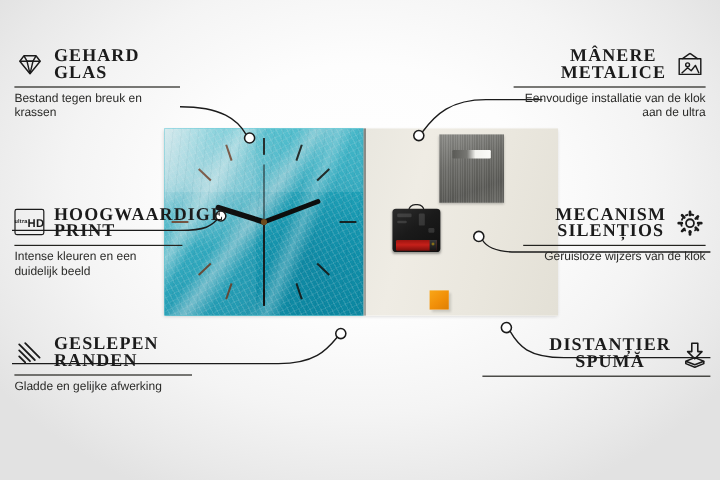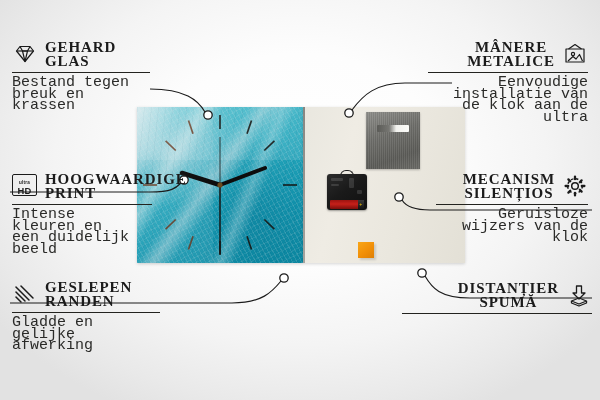--- a/index.html
+++ b/index.html
@@ -161,36 +161,36 @@
     color: #1b1b1b;
     text-transform: uppercase;
   }
   .f-left .f-title { text-align: left; }
   .f-right .f-title { text-align: center; }
   .f-rule {
     height: 0; border-top: 1.1px solid #23231f;
     margin: 4px 0 4px 0;
   }
   .f-desc {
-    font-family: Liberation Mono, monospace;
-    font-size: 15px;
+    font-family: Liberation Sans, sans-serif;
+    font-size: 10px;
     line-height: 11.5px;
     color: #2a2a28;
   }
   .f-left .f-desc { text-align: left; }
   .f-right .f-desc { text-align: right; }
   .f-icon { flex: 0 0 auto; width: 26px; height: 24px; }
   .f-icon svg { display: block; width: 100%; height: 100%; }
 
   .hd-box {
     width: 25px; height: 22px;
     border: 1.4px solid #1b1b1b;
     border-radius: 2px;
-    display: flex; flex-direction: column;
-    align-items: center; justify-content: flex-end;
+    display: flex; flex-direction: row;
+    align-items: center; justify-content: center;
     line-height: 1;
   }
   .hd-ultra {
     font-family: "Liberation Sans", sans-serif;
     font-size: 4.6px; font-weight: bold; letter-spacing: 0.2px;
     color: #1b1b1b;
   }
   .hd-hd {
     font-family: "Liberation Sans", sans-serif;
     font-size: 9.4px; font-weight: bold; letter-spacing: 0.2px;

